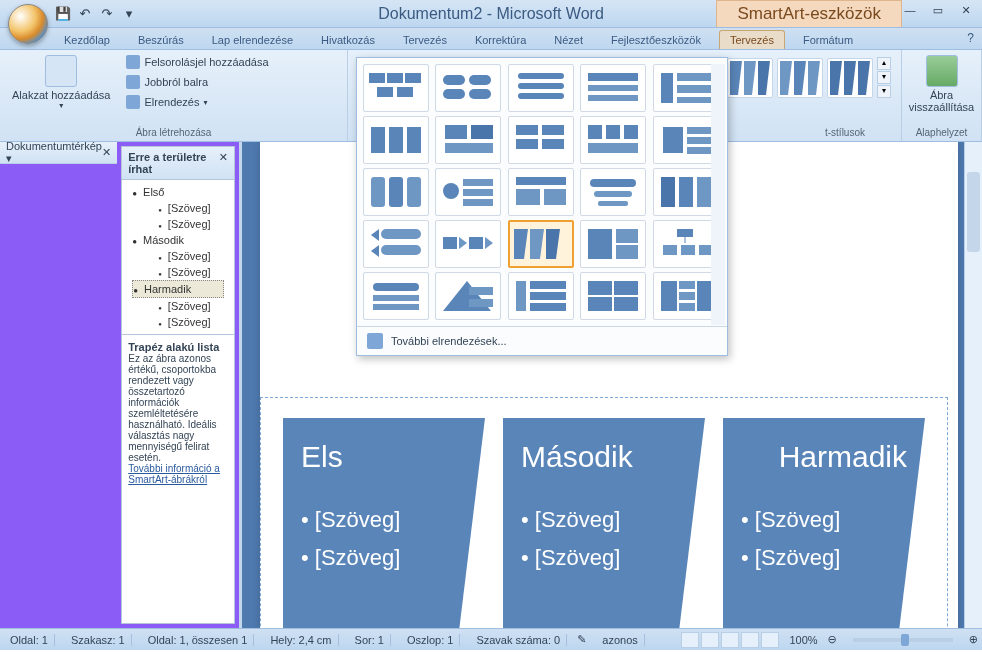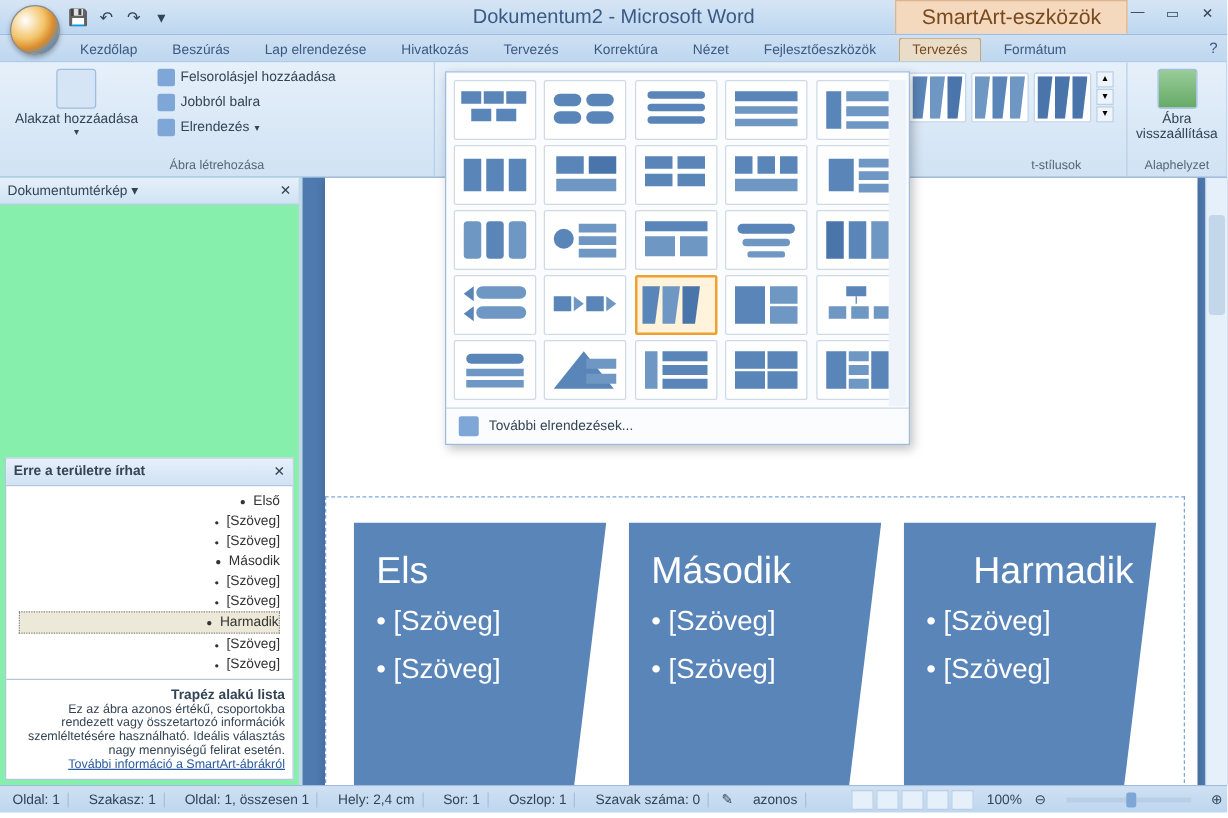--- a/index.html
+++ b/index.html
@@ -33,21 +33,21 @@
 .rg-col { display: flex; flex-direction: column; gap: 2px; }
 .rg-row { display: flex; gap: 6px; }
 
 
 .style-strip { display: flex; gap: 4px; align-items: center; padding: 4px; }
 .style-thumb { width: 46px; height: 40px; background: #fff; border: 1px solid #c3d6ea; border-radius: 2px; display: flex; align-items: center; justify-content: center; cursor: pointer; }
 .style-thumb svg { width: 40px; height: 34px; }
 
 
 .main { display: flex; height: 486px; }
-.left-pane { width: 242px; background: #86efac; border-right: 3px solid #c3d6ea; display: flex; flex-direction: column; text-align: right; }
+.left-pane { width: 242px; background: #8b5cf6; border-right: 3px solid #c3d6ea; display: flex; flex-direction: row; }
 .docmap-hdr { height: 22px; background: linear-gradient(#e6f0fa,#d0e2f4); border-bottom: 1px solid #b8cfe6; display: flex; align-items: center; padding: 0 6px; font-size: 11px; color: #345; justify-content: space-between; }
 .docmap-hdr .x { cursor: pointer; }
 .pane-spacer { flex: 1; }
 .textpane { border: 1px solid #b5c6dc; margin: 4px; background: #fff; }
 .textpane-hdr { background: linear-gradient(#e6f0fa,#d0e2f4); padding: 4px 6px; font-size: 11px; font-weight: bold; color: #345; display: flex; justify-content: space-between; border-bottom: 1px solid #b5c6dc; }
 .textpane ul { list-style: none; padding: 4px 10px; font-size: 11px; color: #333; }
 .textpane li { padding: 2px 0; }
 .textpane li.sel { background: #ece9d8; border: 1px dotted #888; }
 .bullet1::before { content: "●"; font-size: 8px; margin-right: 6px; }
 .bullet2 { padding-left: 26px !important; }
@@ -56,21 +56,21 @@
 .textpane-info b { color: #345; font-size: 11px; }
 .textpane-info a { color: #2a5a9e; text-decoration: underline; cursor: pointer; }
 
 .doc-area { flex: 1; background: #4f7ab0; position: relative; overflow: hidden; }
 .doc-page { position: absolute; left: 18px; top: 0; right: 24px; bottom: -40px; background: #fff; box-shadow: 0 0 8px rgba(0,0,0,.2); }
 .smartart-frame { position: absolute; left: 0; top: 255px; right: 10px; height: 340px; border: 1px dashed #7ea6d6; background: #fff; }
 .trapezoid-list { display: flex; gap: 18px; padding: 20px 22px; height: 100%; }
 .trap { flex: 1; position: relative; }
 .trap svg { position: absolute; inset: 0; width: 100%; height: 100%; }
 .trap-content { position: relative; padding: 22px 18px; color: #fff; font-size: 26px; }
-.trap-content h3 { font-size: 30px; font-weight: normal; margin-bottom: 4px; }
+.trap-content h3 { font-size: 30px; font-weight: normal; margin-bottom: 27px; }
 .trap-content div { padding: 6px 0; font-size: 22px; }
 .vscroll { position: absolute; right: 0; top: 0; bottom: 0; width: 18px; background: #e6f0fa; border-left: 1px solid #b8cfe6; }
 .vscroll .thumb { position: absolute; left: 2px; right: 2px; top: 30px; height: 80px; background: #c3d6ea; border-radius: 3px; }
 
 
 .gallery-drop { position: absolute; left: 356px; top: 57px; width: 372px; background: #fafcfe; border: 1px solid #9ebde0; box-shadow: 2px 3px 8px rgba(0,0,0,.25); z-index: 200; }
 .gallery-grid { display: grid; grid-template-columns: repeat(5, 1fr); gap: 4px; padding: 6px; }
 .gallery-cell { width: 66px; height: 48px; background: #fff; border: 1px solid #d0dae6; border-radius: 2px; display: flex; align-items: center; justify-content: center; cursor: pointer; }
 .gallery-cell.sel { border: 2px solid #f0a030; background: #fff3db; }
 .gallery-cell svg { width: 58px; height: 40px; }

